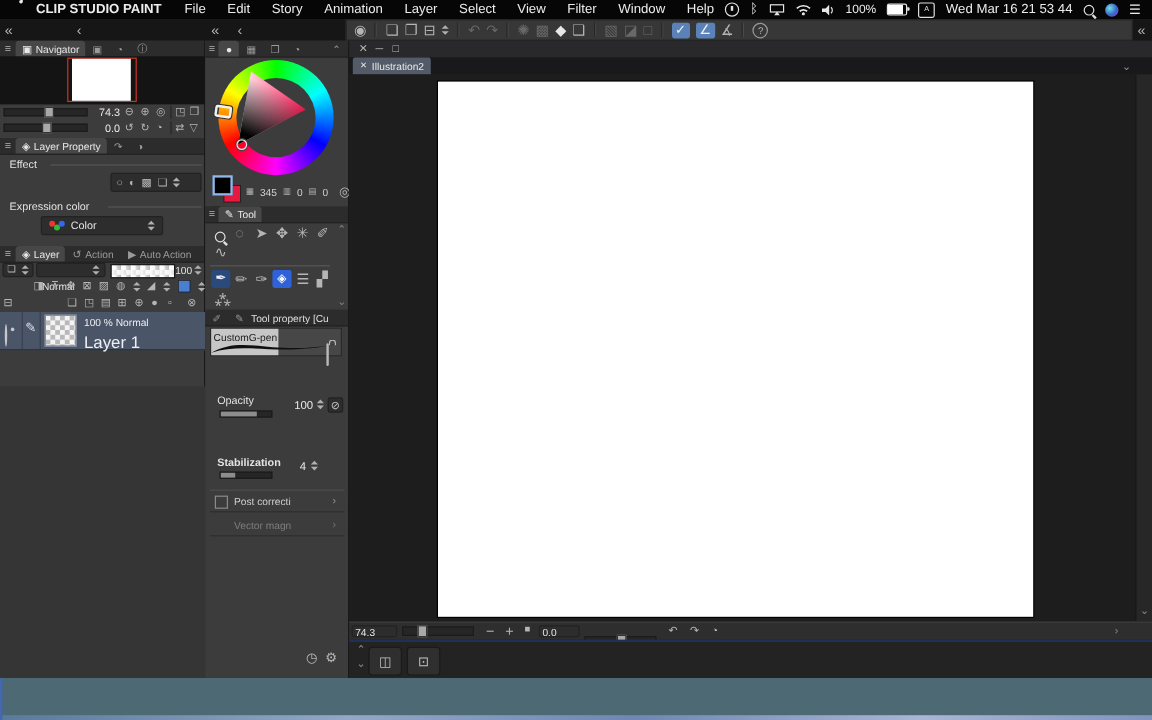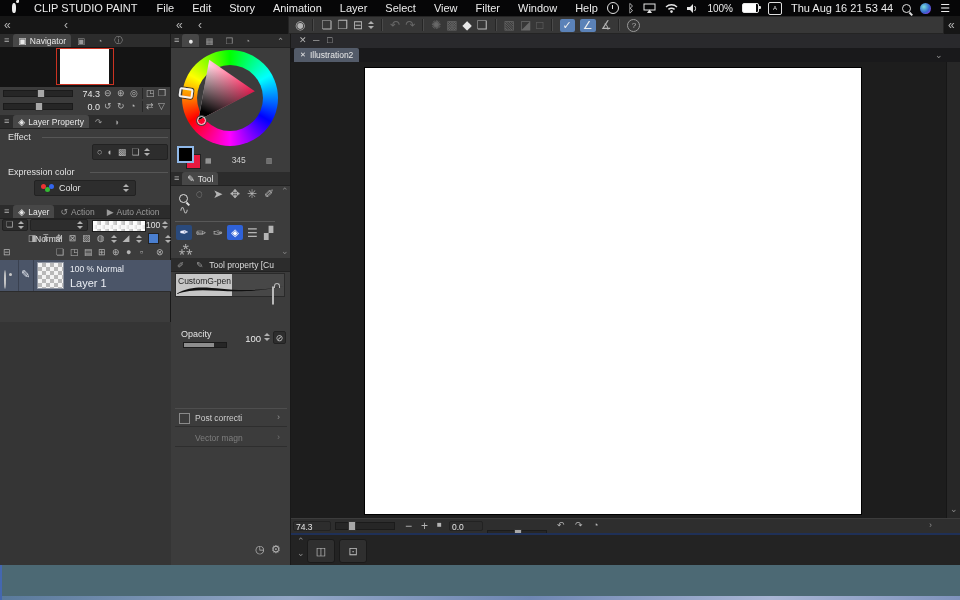--- a/index.html
+++ b/index.html
@@ -5,21 +5,21 @@
   html,body{margin:0;padding:0;background:#111;}
   #screen{position:relative;width:960px;height:600px;background:#2a2a2a;overflow:hidden;
     font-family:"Liberation Sans",sans-serif;color:#d8d8d8;-webkit-font-smoothing:antialiased;}
   .abs{position:absolute;}
   .ic{color:#b5b5b5;font-size:12px;line-height:1;}
   .ic.dim{color:#686868;}
   .sm{font-size:9px;}
   
   .menubar{left:0;top:0;width:960px;height:16px;background:#060607;display:flex;align-items:center;font-size:11px;color:#ececec;}
   .menubar .mitem{padding:0 9px;white-space:nowrap;}
-  .menubar .appname{font-weight:normal;padding:0 10px;}
+  .menubar .appname{font-weight:bold;padding:0 10px;}
   .apple{width:9px;height:10px;background:#ededed;border-radius:45% 45% 42% 42%;position:relative;margin:0 8px 0 12px;}
   .apple::before{content:"";position:absolute;left:4px;top:-3px;width:3px;height:3px;background:#ededed;border-radius:50% 0 50% 50%;}
   .mb-right{margin-left:auto;display:flex;align-items:center;gap:9px;padding-right:10px;}
   .batt{width:15px;height:8px;border:1px solid #e6e6e6;border-radius:2px;position:relative;background:linear-gradient(to right,#fff 0 86%,transparent 86%);}
   .batt::after{content:"";position:absolute;right:-3px;top:2px;width:2px;height:3px;background:#e6e6e6;border-radius:0 1px 1px 0;}
   .siri{width:11px;height:11px;border-radius:50%;background:radial-gradient(circle at 35% 35%,#7dd,#36c 55%,#a3e 90%);}
   .mag{width:7px;height:7px;border:1.5px solid #e0e0e0;border-radius:50%;position:relative;display:inline-block;}
   .mag::after{content:"";position:absolute;width:4px;height:1.5px;background:#e0e0e0;transform:rotate(45deg);left:6px;top:8px;}
   .inputsrc{width:12px;height:11px;border:1px solid #e0e0e0;border-radius:2px;font-size:6px;color:#e0e0e0;text-align:center;line-height:11px;}
   .circ-ic{width:10px;height:10px;border:1px solid #e0e0e0;border-radius:50%;position:relative;}
@@ -93,21 +93,21 @@
           <path d="M3.4 5.4 A5 5 0 0 1 9.6 5.4" fill="none" stroke="#e6e6e6" stroke-width="1.4"></path>
           <circle cx="6.5" cy="7.6" r="1.3" fill="#e6e6e6"></circle>
         </svg>
       <svg width="11" height="9">
           <path d="M0 3 H3 L6 0 V9 L3 6 H0 Z" fill="#e6e6e6"></path>
           <path d="M7.5 2 A3.4 3.4 0 0 1 7.5 7" fill="none" stroke="#e6e6e6"></path>
         </svg>
       <span style="font-size:10px;">100%</span>
       <span class="batt"></span>
       <span class="inputsrc">A</span>
-      <span style="font-size:11px;" class="txt">Thu Aug 16 21 53 44</span>
+      <span style="font-size:11px;" class="txt">Wed Mar 16 21 53 44</span>
       <span class="mag"></span>
       <span class="siri"></span>
       <span style="font-size:11px;">☰</span>
     </span>
   </div>
 
   <div class="abs topstrip">
     <span class="abs ic" style="left:4px;top:3px;">«</span>
     <span class="abs ic" style="left:64px;top:3px;">‹</span>
     <span class="abs ic" style="left:176px;top:3px;">«</span>
@@ -307,21 +307,21 @@
       <span class="abs ic sm" style="left:156px;top:3px;">⊗</span>
     </div>
 
     <div class="abs" style="left:0;top:226px;width:171px;height:31px;background:#4b5568;border-bottom:1px solid #2c2c2c;">
       <span class="abs eye" style="left:4px;top:11px;"></span>
       <span class="abs" style="left:18px;top:0;width:1px;height:31px;background:#3a4150;"></span>
       <span class="abs ic" style="left:21px;top:9px;font-size:11px;color:#dfe3ea;">✎</span>
       <span class="abs" style="left:33px;top:0;width:1px;height:31px;background:#3a4150;"></span>
       <div class="abs checker" style="left:37px;top:2px;width:27px;height:27px;border:1px solid #8d93a0;box-sizing:border-box;"></div>
       <span class="abs txt" style="left:70px;top:4px;font-size:8.5px;color:#eceff4;">100 % Normal</span>
-      <span class="abs txt" style="left:70px;top:17px;font-size:11px;color:#eceff4;">Layer 1</span>
+      <span class="abs txt" style="left:70px;top:17px;font-size:14px;color:#eceff4;">Layer 1</span>
     </div>
     <div class="abs" style="left:0;top:288px;width:171px;height:243px;background:#353535;"></div>
   </div>
 
   <div class="abs col" style="left:171px;top:34px;width:120px;height:531px;">
 
     <div class="tabbar" style="top:0;">
       <span class="ic sm" style="padding:0 3px;">≡</span>
       <span class="tab-active" style="padding:0 6px;">
           <span>●</span>
@@ -341,21 +341,21 @@
     </div>
     <div class="abs huering" style="left:11px;top:16px;width:96px;height:96px;">
       <div class="huehole abs" style="left:15px;top:15px;width:66px;height:66px;"></div>
       <div class="abs sv-tri" style="left:14px;top:7px;width:60px;height:66px;"></div>
       <span class="abs ringsel" style="left:-3px;top:38px;transform:rotate(8deg);"></span>
       <span class="abs svsel" style="left:15px;top:66px;"></span>
     </div>
     <span class="abs" style="left:6px;top:112px;width:13px;height:13px;background:#000;border:2px solid #8fb8e8;box-sizing:content-box;z-index:2;"></span>
     <span class="abs" style="left:15px;top:120px;width:13px;height:13px;background:#e81940;border:1px solid #222;"></span>
     <span class="abs recess" style="left:5px;top:138px;width:18px;height:8px;text-align:center;font-size:6px;line-height:6px;color:#999;">•••</span>
-    <div class="abs" style="left:34px;top:120px;width:84px;height:12px;display:flex;align-items:center;gap:20px;font-size:8.5px;color:#cfcfcf;">
+    <div class="abs" style="left:34px;top:120px;width:84px;height:12px;display:flex;align-items:center;gap:5px;font-size:8.5px;color:#cfcfcf;">
       <span class="ic" style="font-size:7px;">▦</span>
       <span>345</span>
       <span class="ic" style="font-size:7px;">▥</span>
       <span>0</span>
       <span class="ic" style="font-size:7px;">▤</span>
       <span>0</span>
       <span class="ic" style="font-size:11px;margin-left:4px;">◎</span>
     </div>
 
     <div class="tabbar" style="top:138px;">
@@ -409,20 +409,31 @@
       <div class="abs slider" style="left:12px;top:14px;width:44px;height:6px;">
           <span style="position:absolute;left:0;top:0;bottom:0;width:30px;background:#8d8d8d;"></span>
         </div>
       <span class="abs txt" style="left:62px;top:5px;width:28px;text-align:right;font-size:9.5px;color:#e8e8e8;">100</span>
       <span class="abs stepper" style="left:93px;top:5px;">
           <i class="u"></i>
           <i class="d"></i>
         </span>
       <span class="abs recess" style="left:102px;top:3px;width:13px;height:13px;text-align:center;font-size:9px;line-height:13px;color:#c8c8c8;">⊘</span>
     </div>
+    <div class="abs" style="left:0;top:345px;width:120px;height:27px;">
+      <span class="abs seclabel" style="left:10px;top:1px;font-weight:bold;">Stabilization</span>
+      <div class="abs slider" style="left:12px;top:14px;width:44px;height:6px;">
+          <span style="position:absolute;left:0;top:0;bottom:0;width:12px;background:#8d8d8d;"></span>
+        </div>
+      <span class="abs txt" style="left:70px;top:5px;width:14px;text-align:right;font-size:9.5px;color:#e8e8e8;">4</span>
+      <span class="abs stepper" style="left:88px;top:5px;">
+          <i class="u"></i>
+          <i class="d"></i>
+        </span>
+    </div>
     <div class="abs" style="left:4px;top:374px;width:112px;height:17px;border-top:1px solid #4e4e4e;border-bottom:1px solid #2e2e2e;">
       <span class="abs" style="left:4px;top:4px;width:9px;height:9px;border:1px solid #8a8a8a;background:#3c3c3c;"></span>
       <span class="abs txt" style="left:20px;top:4px;font-size:8.5px;color:#cfcfcf;">Post correcti</span>
       <span class="abs ic sm" style="left:102px;top:4px;color:#909090;">›</span>
     </div>
     <div class="abs" style="left:4px;top:395px;width:112px;height:17px;border-bottom:1px solid #2e2e2e;">
       <span class="abs txt" style="left:20px;top:4px;font-size:8.5px;color:#7e7e7e;">Vector magn</span>
       <span class="abs ic sm" style="left:102px;top:4px;color:#707070;">›</span>
     </div>
     <span class="abs ic" style="left:84px;top:510px;font-size:11px;">◷</span>

